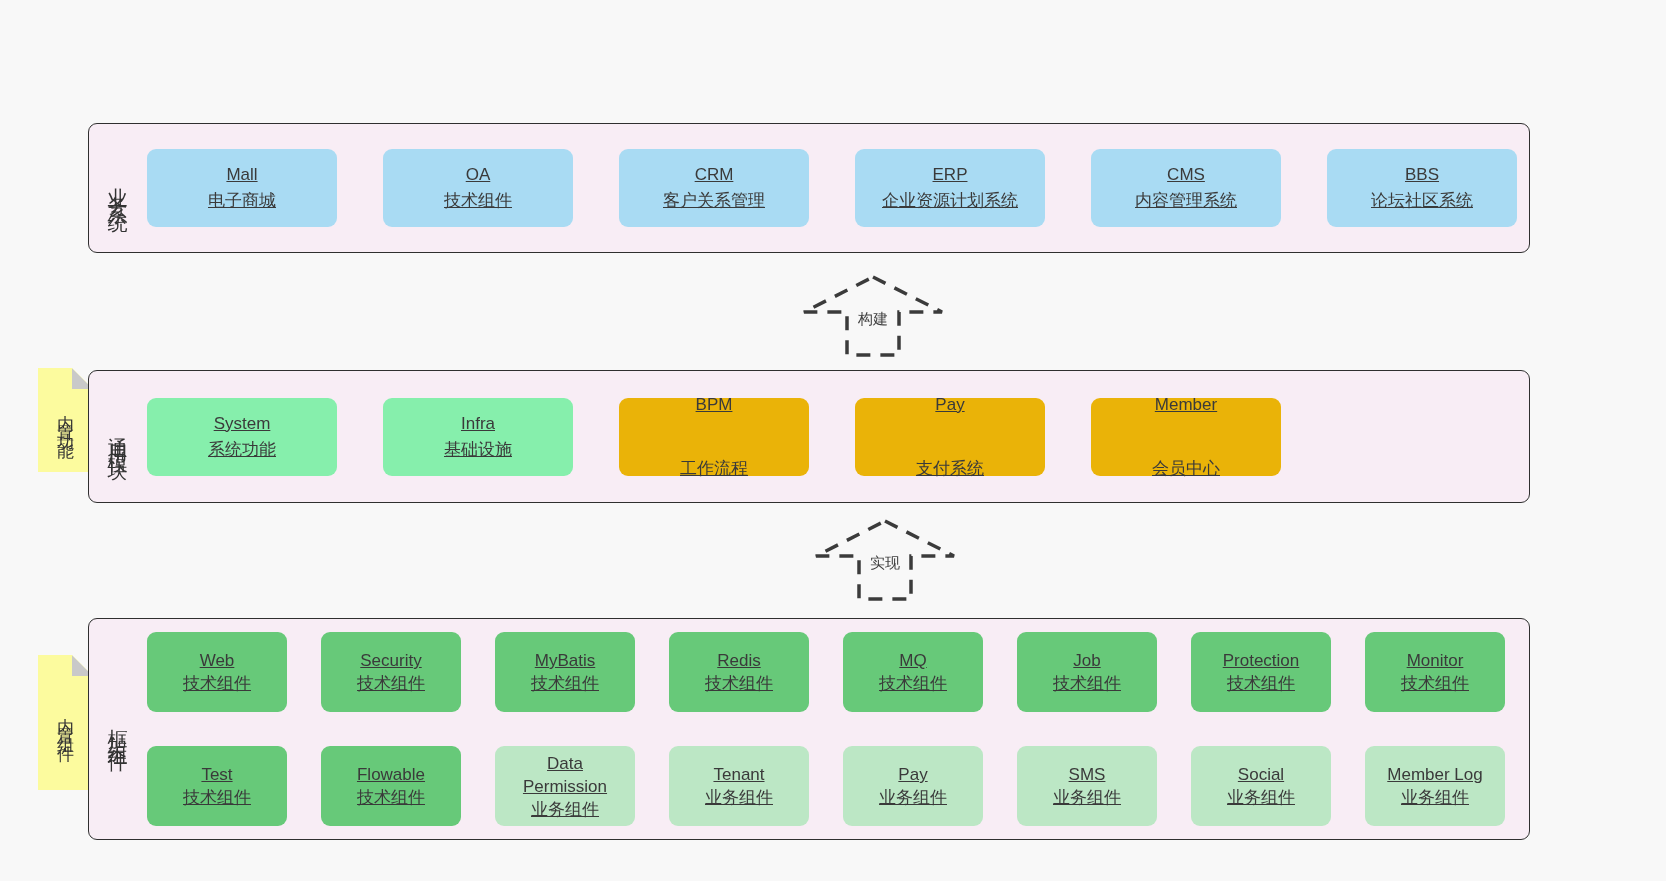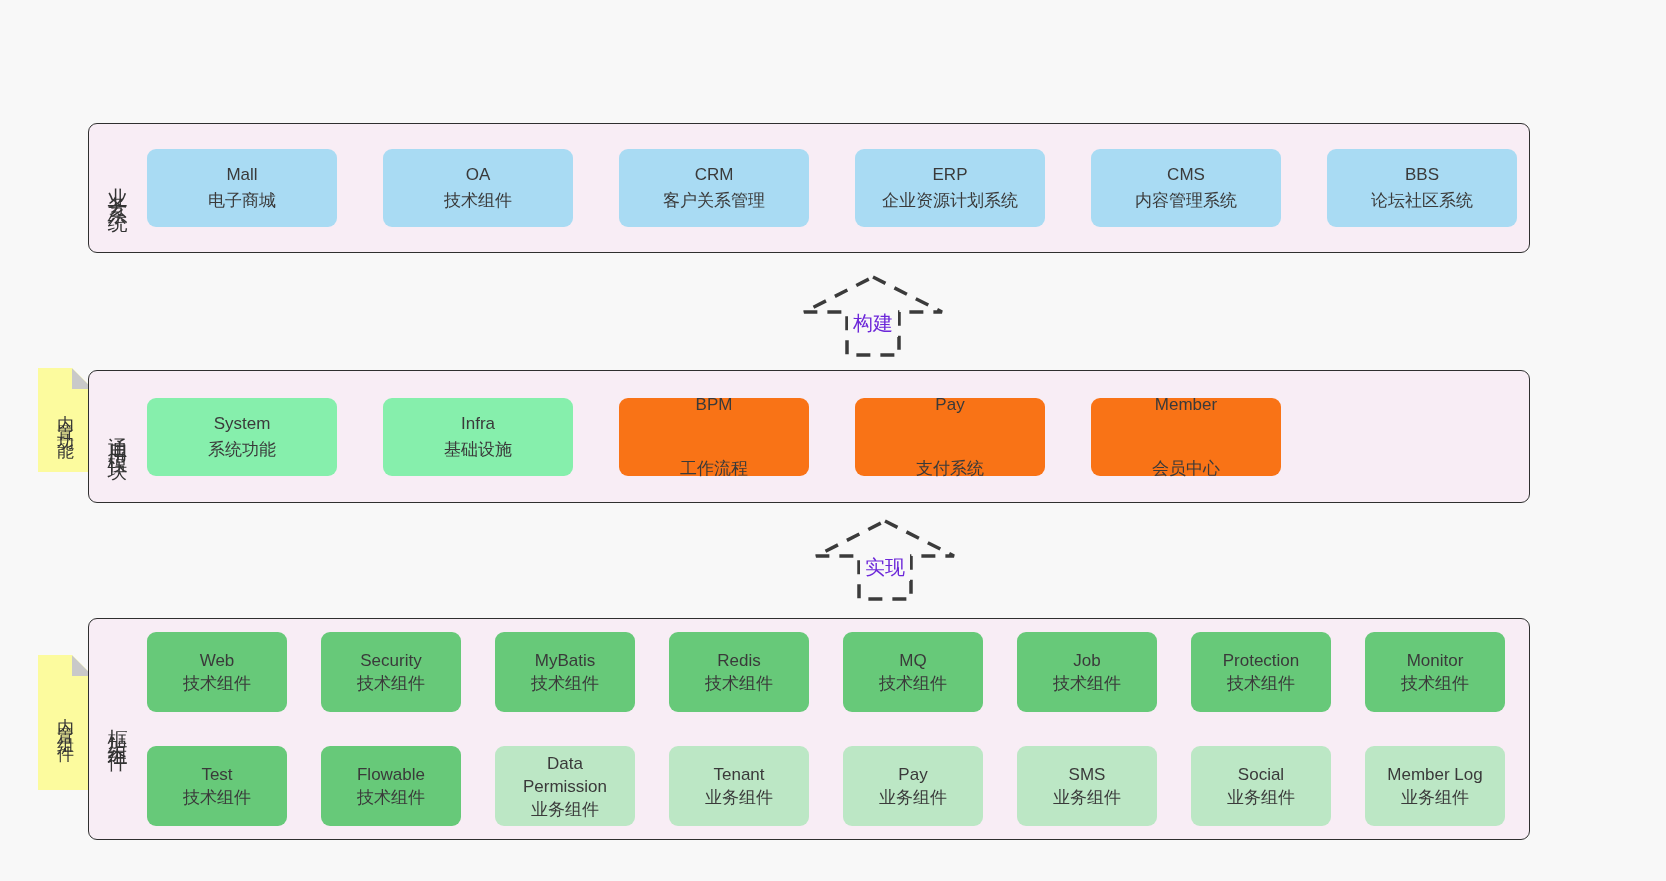--- a/index.html
+++ b/index.html
@@ -28,32 +28,32 @@
   .vtext{
     writing-mode:vertical-rl;text-orientation:upright;
     font-size:20px;letter-spacing:8px;color:#333;line-height:1;
   }
 
   
   .boxes{display:flex;gap:46px;margin-left:12px;}
   .box{
     border-radius:9px;
     display:flex;flex-direction:column;justify-content:center;align-items:center;
-    text-align:center;font-size:17px;line-height:26px;color:#3a3a3a;
+    text-align:center;font-size:17px;line-height:26px;color:#3a3a3a;text-decoration:underline;
   }
   .wbox{width:190px;height:78px;}
   .grid{
     display:grid;grid-template-columns:repeat(8,140px);
     column-gap:34px;row-gap:25px;margin-left:12px;gap:34px;
   }
   .gbox{width:140px;height:80px;line-height:23px;padding:2px 8px;box-sizing:border-box;}
 
   .blue{background:#a9dbf3;}
   .red{background:#86efac;}
-  .pink{background:#f97316;gap:38px;}
+  .pink{background:#eab308;gap:38px;}
   .green{background:#67c979;}
   .green-light{background:#bce7c5;}
 
   
   .sticky{
     position:absolute;left:38px;width:55px;background:#fcfb9e;
     clip-path:polygon(0 0,calc(100% - 21px) 0,100% 21px,100% 100%,0 100%);
     display:flex;align-items:center;justify-content:center;
     z-index:1;
   }
@@ -67,21 +67,21 @@
   .sticky .vtext{font-size:17px;letter-spacing:9px;}
 
   
   .arrow{position:absolute;width:140px;height:84px;}
   .arrow1{left:803px;top:274px;}
   .arrow2{left:815px;top:518px;}
   .arrow svg{display:block;width:140px;height:84px;}
   .arrow path{fill:none;stroke:#3b3b3b;stroke-width:3.5;stroke-dasharray:14 10;}
   .arrow-label{
     position:absolute;top:36px;left:50%;transform:translateX(-50%);
-    background:#f8f8f8;padding:0 5px;font-size:20px;white-space:nowrap;color:#6d28d9;
+    background:#f8f8f8;padding:0 5px;font-size:15px;white-space:nowrap;color:#404040;
   }
 </style>
 </head>
 <body>
 
 <div class="stage">
 
   <section class="panel p1">
     <div class="panel-label">
       <span class="vtext">业务系统</span>

